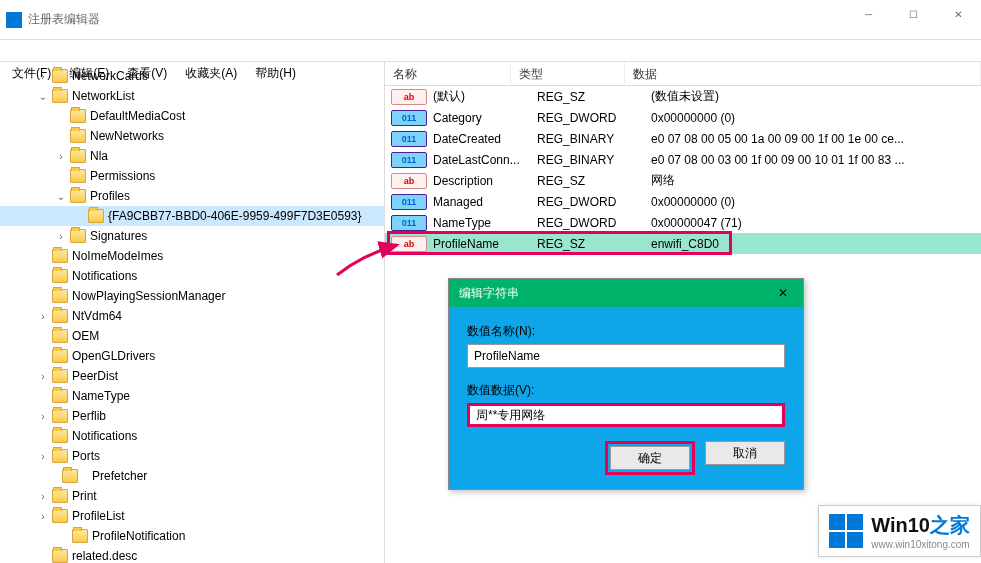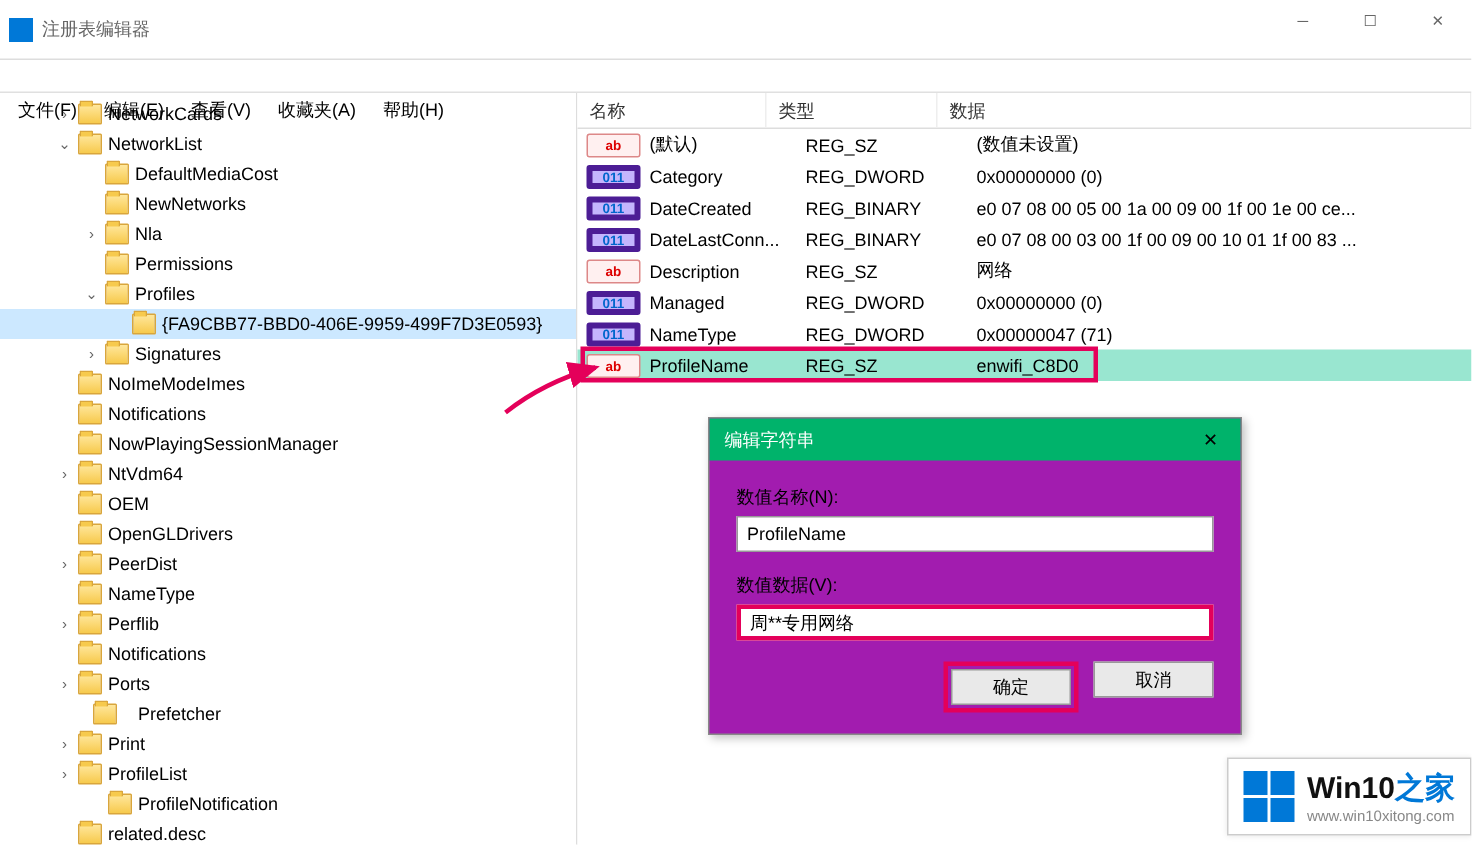--- a/index.html
+++ b/index.html
@@ -34,32 +34,32 @@
 .list-header { display: flex; height: 24px; border-bottom: 1px solid #ddd; background: #fff; color: #333; }
 .list-header .col { padding: 4px 8px; border-right: 1px solid #eee; }
 .col-name { width: 126px; }
 .col-type { width: 114px; }
 .col-data { flex: 1; }
 .list-body { }
 .row { display: flex; height: 21px; align-items: center; padding-left: 6px; }
 .row.highlight { background: #99e6d0; }
 .row .icon { width: 36px; height: 16px; margin-right: 6px; display:flex; align-items:center; justify-content:center; font-size:9px; font-weight:bold; border-radius:2px; }
 .icon.ab { background:#fff0f0; color:#d00; border:1px solid #d88; }
-.icon.bin { background:#c4b5fd; color:#06c; border:4px solid #4c1d95; }
+.icon.bin { background:#7dd3fc; color:#06c; border:1px solid #4c1d95; }
 .row .name { width: 104px; }
 .row .type { width: 114px; }
 .row .data { flex: 1; white-space: nowrap; overflow: hidden; text-overflow: ellipsis; }
 .row-hl-box { position:absolute; border: 3px solid #e4005a; pointer-events:none; }
 
 
 .arrow { position: absolute; left: 332px; top: 240px; width: 80px; height: 40px; pointer-events:none; }
 .arrow svg { width: 100%; height: 100%; }
 
 
-.dialog { position: absolute; left: 472px; top: 278px; width: 356px; background: #a21caf; border: 1px solid #888; box-shadow: 2px 2px 6px rgba(0,0,0,0.25); }
+.dialog { position: absolute; left: 448px; top: 278px; width: 356px; background: #0ea5e9; border: 1px solid #888; box-shadow: 2px 2px 6px rgba(0,0,0,0.25); }
 .dialog .dlg-title { height: 28px; background: #00b36b; color: #fff; display:flex; align-items:center; padding-left:10px; position:relative; font-size:12px; }
 .dlg-close { position:absolute; right:0; top:0; width:40px; height:28px; display:flex; align-items:center; justify-content:center; color:#000; background:transparent; }
 .dlg-body { padding: 16px 18px 14px; }
 .dlg-lbl { font-size: 12px; margin-bottom: 4px; }
 .dlg-input { width: 100%; height: 24px; border:1px solid #999; background:#fff; padding: 2px 6px; font-size:12px; margin-bottom: 14px; }
 .dlg-input.hl { border: 3px solid #e4005a; }
 .dlg-btns { display:flex; justify-content:flex-end; gap: 10px; }
 .dlg-btn { width: 80px; height: 24px; border:1px solid #999; background:#e9e9e9; font-size:12px; display:flex; align-items:center; justify-content:center; }
 .btn-hl { border: 3px solid #e4005a; padding:2px; display:inline-block; }
 

